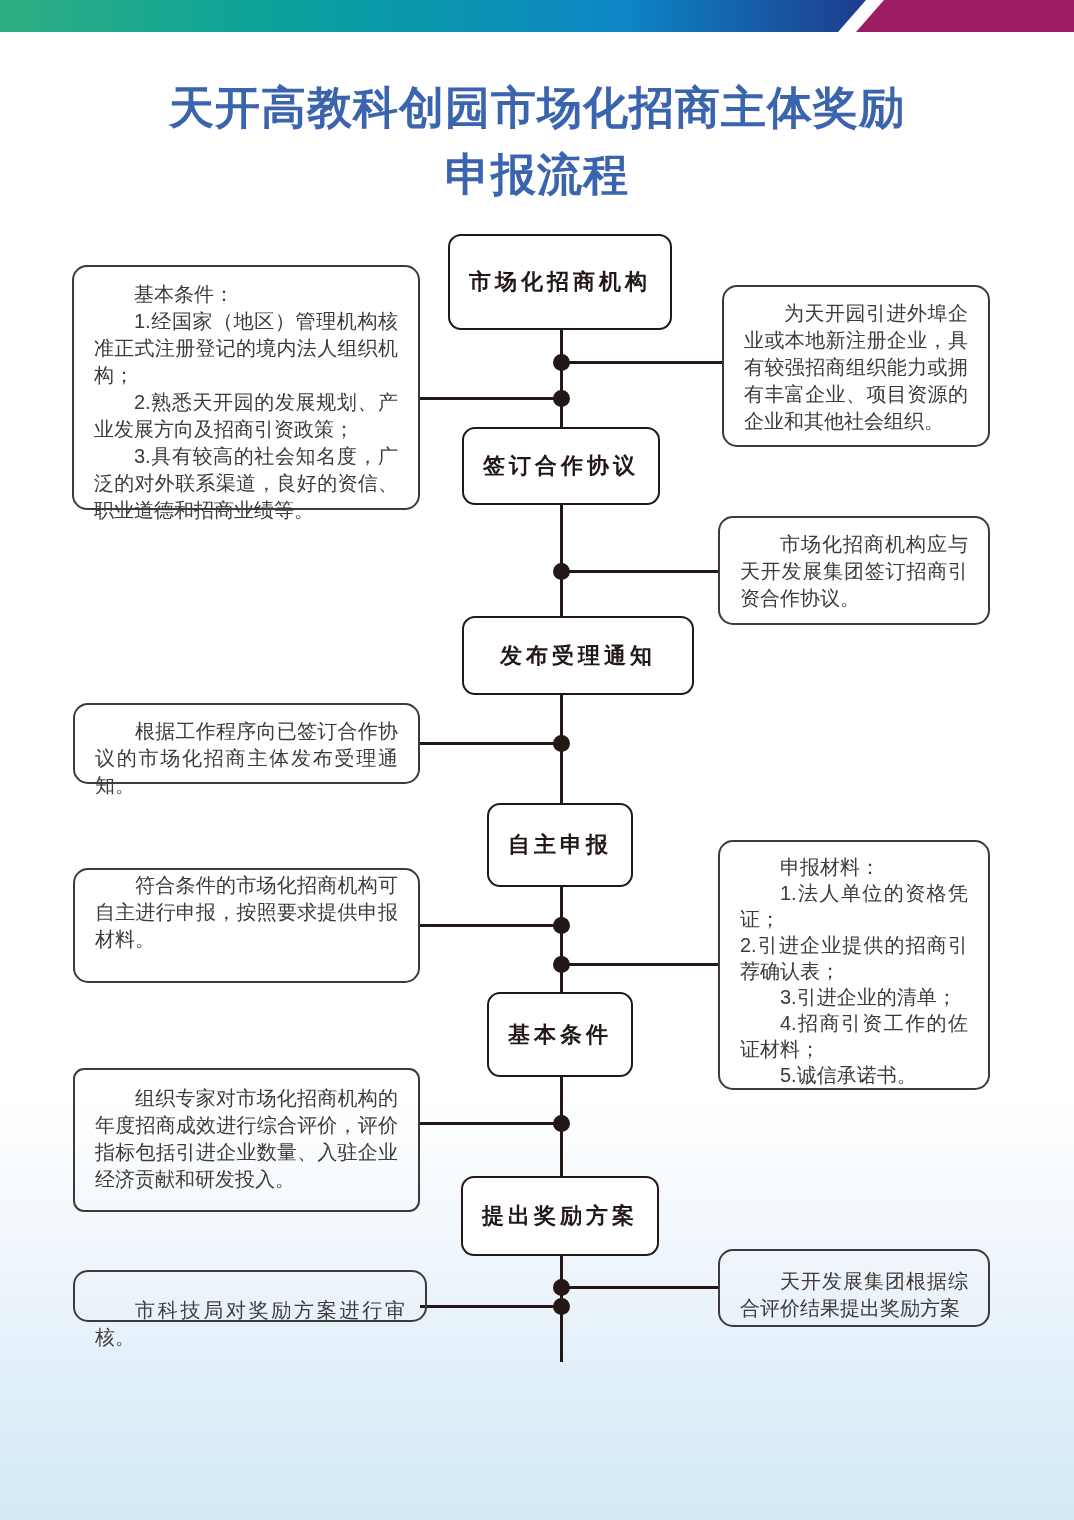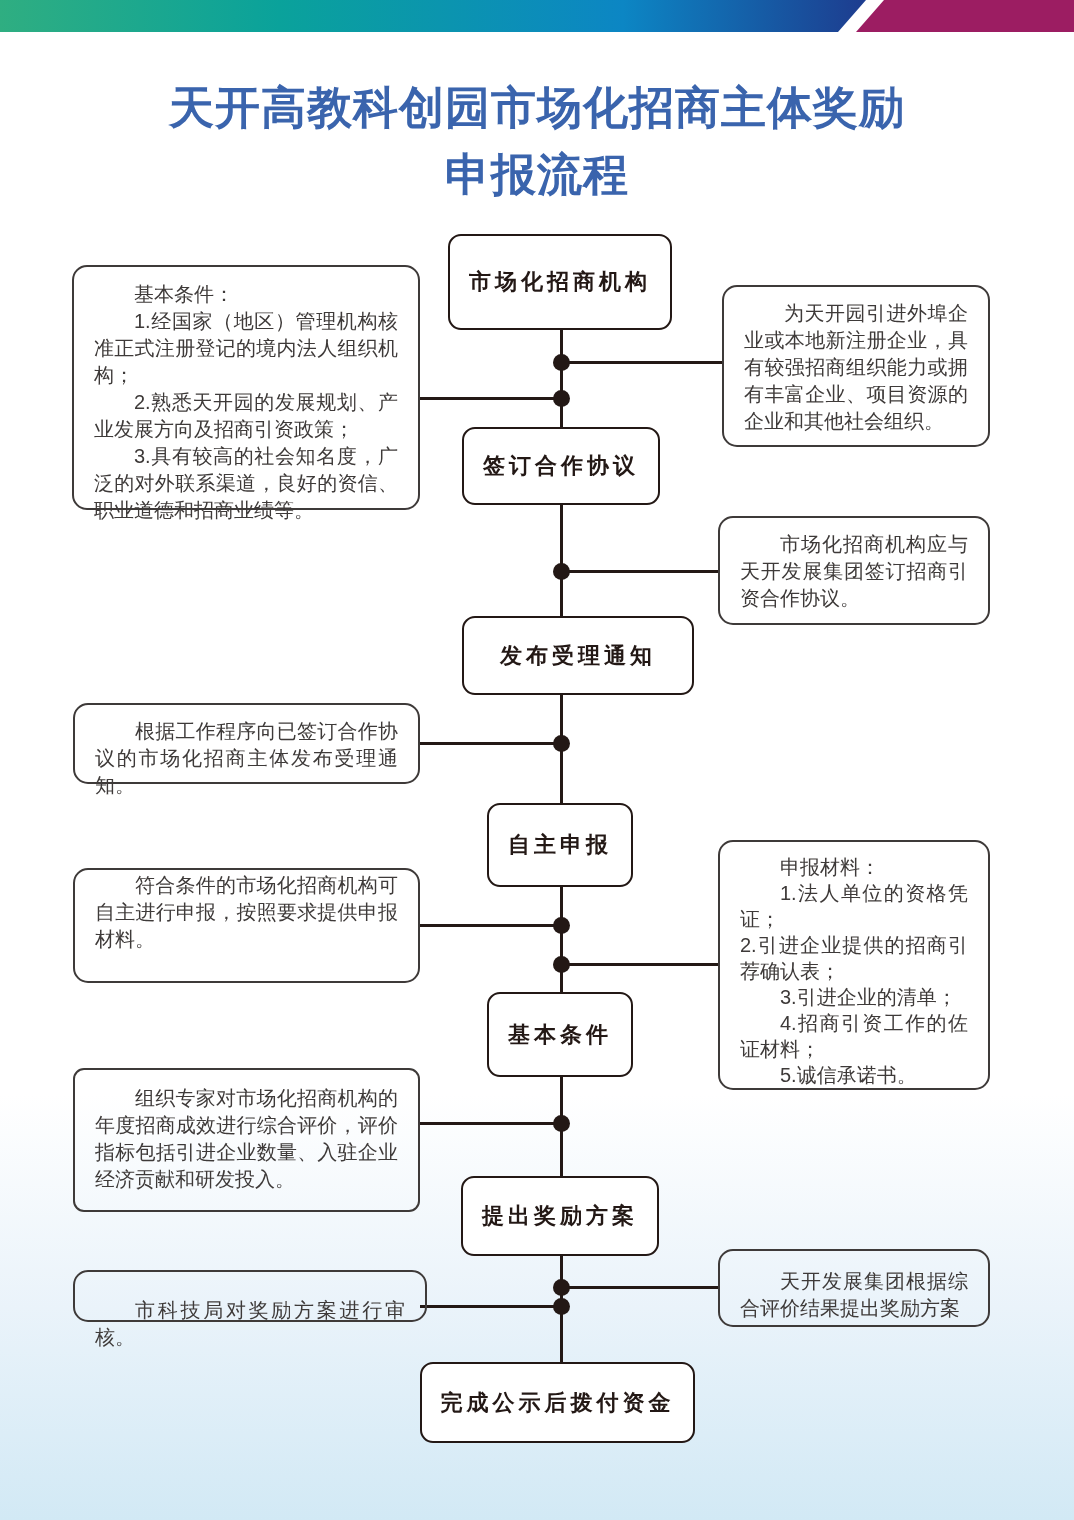--- a/index.html
+++ b/index.html
@@ -85,23 +85,20 @@
   </div>
   <div class="node" style="left:487px;top:803px;width:146px;height:84px;">
     <span>自主申报</span>
   </div>
   <div class="node" style="left:487px;top:992px;width:146px;height:85px;">
     <span>基本条件</span>
   </div>
   <div class="node" style="left:461px;top:1176px;width:198px;height:80px;">
     <span>提出奖励方案</span>
   </div>
-  <div class="node" style="left:420px;top:1362px;width:275px;height:81px;">
-    <span>完成公示后拨付资金</span>
-  </div>
 
   <div class="note" style="left:72px;top:265px;width:348px;height:245px;padding-top:14px;">
     <p>基本条件：</p>
     <p>1.经国家（地区）管理机构核准正式注册登记的境内法人组织机构；</p>
     <p>2.熟悉天开园的发展规划、产业发展方向及招商引资政策；</p>
     <p>3.具有较高的社会知名度，广泛的对外联系渠道，良好的资信、职业道德和招商业绩等。</p>
   </div>
 
   <div class="note" style="left:722px;top:285px;width:268px;height:162px;padding-top:13px;">
     <p>为天开园引进外埠企业或本地新注册企业，具有较强招商组织能力或拥有丰富企业、项目资源的企业和其他社会组织。</p>

